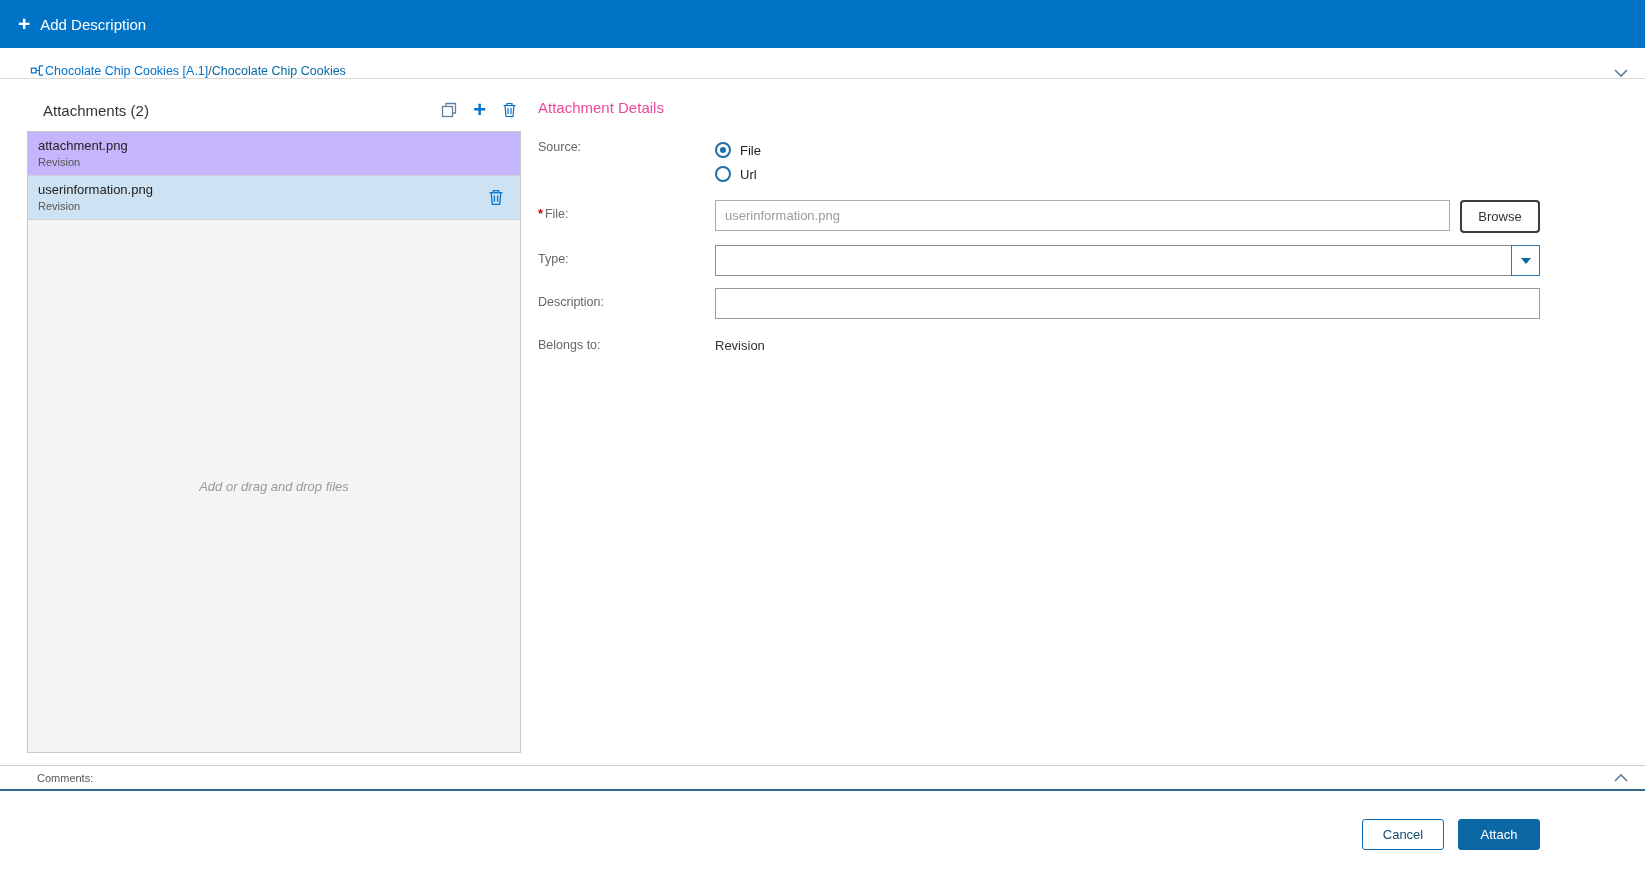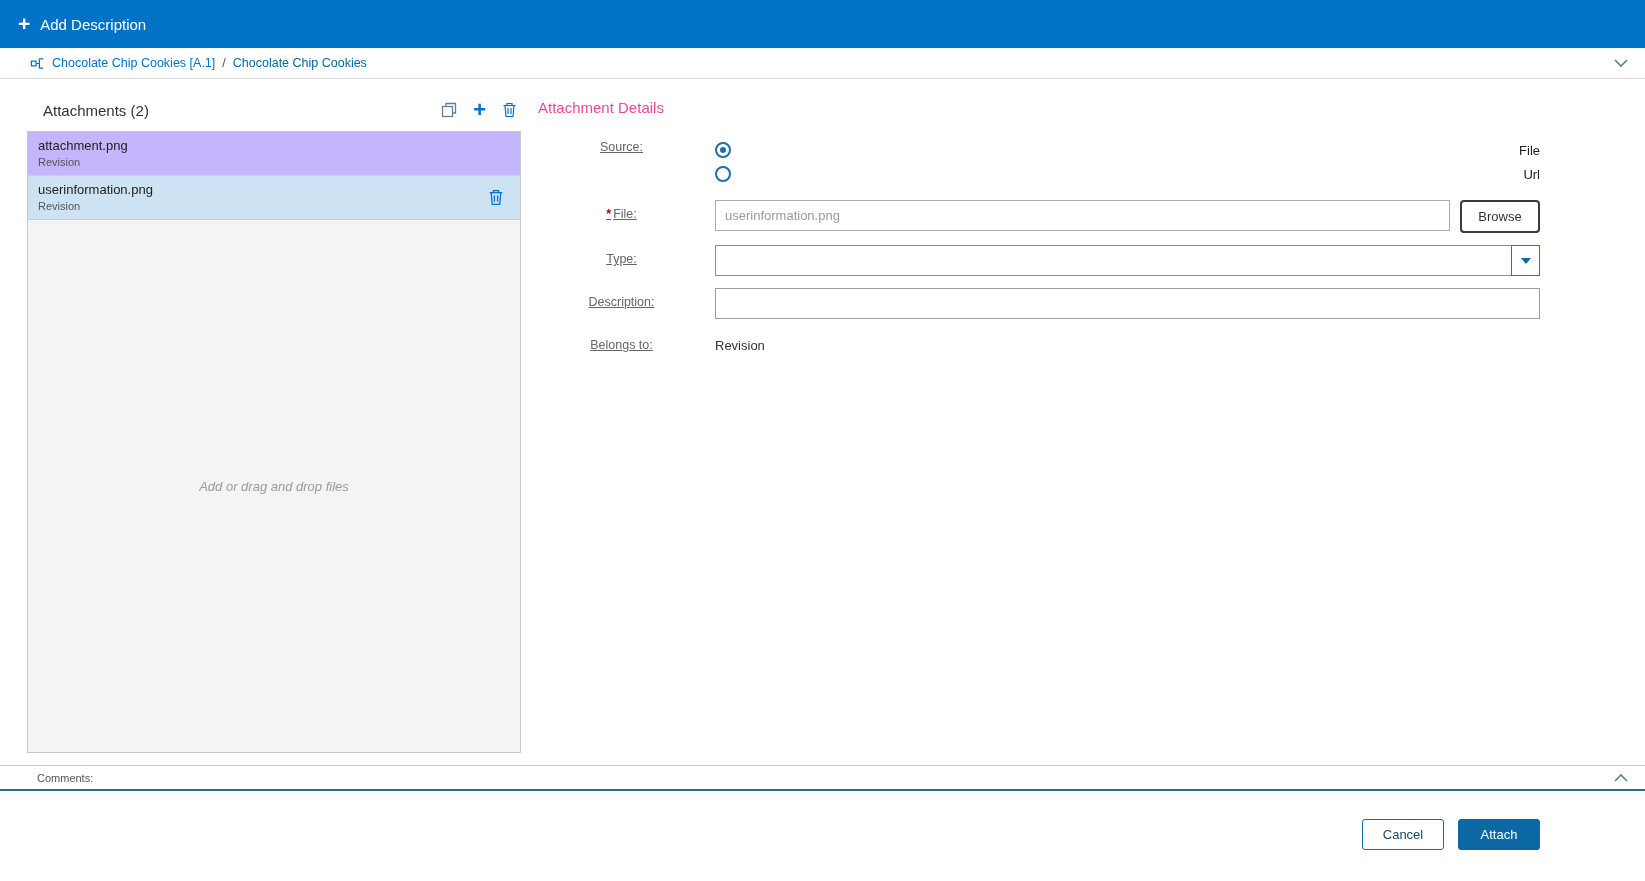--- a/index.html
+++ b/index.html
@@ -13,21 +13,21 @@
   .app-header {
     height:48px; background:#0173c7; color:#fff;
     display:flex; align-items:center; padding:0 18px; gap:10px;
   }
   .app-header .plus-glyph { font-size:21px; font-weight:bold; line-height:1; margin-top:-2px; }
   .app-header .title { font-size:15px; }
 
   
   .breadcrumb-bar {
     height:31px; border-bottom:1px solid #d9d9d9;
-    display:flex; align-items:center; padding:0 16px 0 30px; gap:7px;
+    display:flex; align-items:flex-end; padding:0 16px 0 30px; 
     font-size:12.5px;
   }
   .crumb-link { color:#0073cf; text-decoration:none; cursor:pointer; }
   .crumb-sep { color:#555; }
   .crumb-current { color:#0369a1; }
   .breadcrumb-bar .chev-right { margin-left:auto; }
   .icon-btn { background:none; border:none; cursor:pointer; display:inline-flex; align-items:center; padding:0; }
 
   
   .main { display:flex; height:686px; padding:14px 0 12px 27px; }
@@ -53,27 +53,27 @@
   .dropzone {
     flex:1; display:flex; align-items:center; justify-content:center;
     color:#9a9a9a; font-style:italic; font-size:13px;
   }
 
   
   .right-panel { flex:1; padding:6px 105px 0 17px; }
   .right-panel .panel-title { font-size:15px; color:#ec4899; margin-bottom:22px; }
   .form-row { display:flex; margin-bottom:12px; }
   .form-label {
-    width:177px; flex:none; text-align:center; padding-right:10px;
-    color:#666; font-size:12.5px; padding-top:7px;text-decoration:underline;
+    width:177px; flex:none; text-align:left; padding-right:10px;
+    color:#666; font-size:12.5px; padding-top:7px;
   }
   .req { color:#c00000; font-weight:bold; margin-right:2px; }
   .field-area { width:825px; flex:none; }
   .radio-group { display:flex; flex-direction:column; gap:8px; padding-top:4px; }
-  .radio-line { display:flex; align-items:center; gap:9px; cursor:pointer;justify-content:space-between; }
+  .radio-line { display:flex; align-items:center; gap:9px; cursor:pointer; }
   .radio {
     width:16px; height:16px; border:2px solid #1e6fa8; border-radius:50%;
     position:relative; background:#fff; flex:none;
   }
   .radio.checked::after {
     content:""; position:absolute; left:3px; top:3px; right:3px; bottom:3px;
     background:#1e6fa8; border-radius:50%;
   }
   .radio-label { color:#222; font-size:13px; }
   .hflex { display:flex; gap:10px; }

